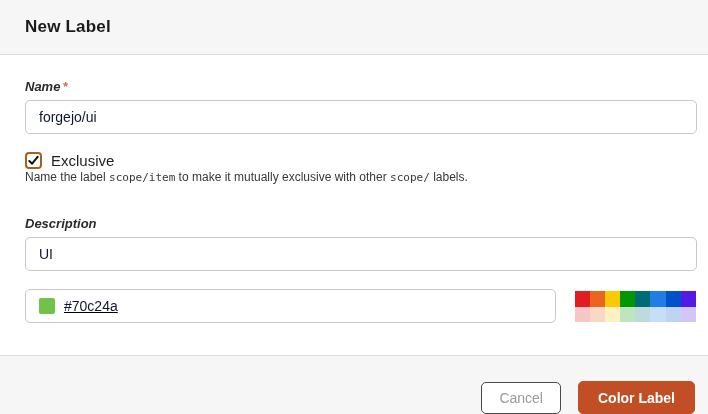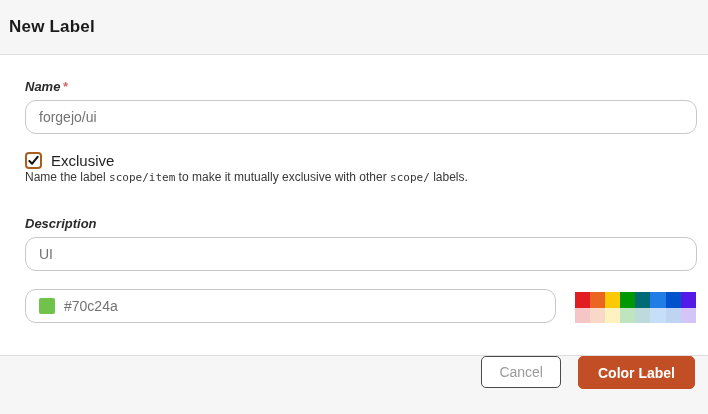--- a/index.html
+++ b/index.html
@@ -9,42 +9,42 @@
     position: relative;
     width: 708px; height: 414px;
     background: #ffffff;
     overflow: hidden;
   }
   .dialog-header {
     height: 55px;
     background: #f6f6f6;
     border-bottom: 1px solid #dddddd;
     display: flex; align-items: center;
-    padding-left: 9px;
+    padding-left: 25px;
   }
   .dialog-title {
     font-size: 17px; font-weight: bold; color: #1b1b1b;
     letter-spacing: .2px;
   }
   .dialog-body {
     padding: 24px 11px 0 25px;
   }
   .field-label {
     display: block;
     font-size: 13px; font-weight: bold; color: #2b2b2b;
     margin-bottom: 6px;
     font-style: italic;
   }
   .required-mark { color: #d06a5f; font-weight: bold; margin-left: 2px; }
   .text-input {
     display: block; width: 100%; height: 34px;
-    border: 1px solid #c8c8c8; border-radius: 11px;
+    border: 1px solid #c8c8c8; border-radius: 5px;
     background: #ffffff;
     font-family: "Liberation Sans", "DejaVu Sans", sans-serif;
-    font-size: 14px; color: #737373;
+    font-size: 14px; color: #0f172a;
     padding: 0 13px;
     outline: none;
   }
   .field-name { margin-bottom: 18px; }
   .checkbox-row {
     display: flex; align-items: center; gap: 9px;
     margin-bottom: 1px;
   }
   .checkbox-box {
     width: 17px; height: 17px;
@@ -58,42 +58,42 @@
   .checkbox-label { font-size: 15px; color: #1f1f1f; }
   .help-text {
     font-size: 12px; color: #383838;
     margin-bottom: 32px;
   }
   .help-text code {
     font-family: "DejaVu Sans Mono", "Liberation Mono", monospace;
     font-size: 11px; color: #383838;
   }
   .field-description { margin-bottom: 18px; }
-  .color-row { display: flex; align-items: flex-end; gap: 19px; }
+  .color-row { display: flex; align-items: flex-start; gap: 19px; text-decoration: underline; }
   .color-input-wrap {
     position: relative; width: 531px; height: 34px;
   }
   .color-input-wrap .text-input { padding-left: 38px; }
   .color-preview-swatch {
     position: absolute; left: 14px; top: 9px;
     width: 16px; height: 16px; border-radius: 2px;
     background: #70c24a;
   }
   .palette { margin-top: 2px; }
   .palette-row { display: flex; }
   .palette-swatch {
     width: 15.1px; height: 15.5px;
     cursor: pointer;
   }
   .dialog-footer {
     position: absolute; left: 0; right: 0; bottom: 0;
     height: 59px;
     background: #f6f6f6;
     border-top: 1px solid #dddddd;
-    display: flex; align-items: flex-start; justify-content: flex-end;
+    display: flex; align-items: flex-end; justify-content: flex-end;
     gap: 17px;
     padding-right: 13px;
   }
   .btn {
     font-family: "Liberation Sans", "DejaVu Sans", sans-serif;
     font-size: 14px;
     border-radius: 5px;
     cursor: pointer;
   }
   .btn-cancel {

